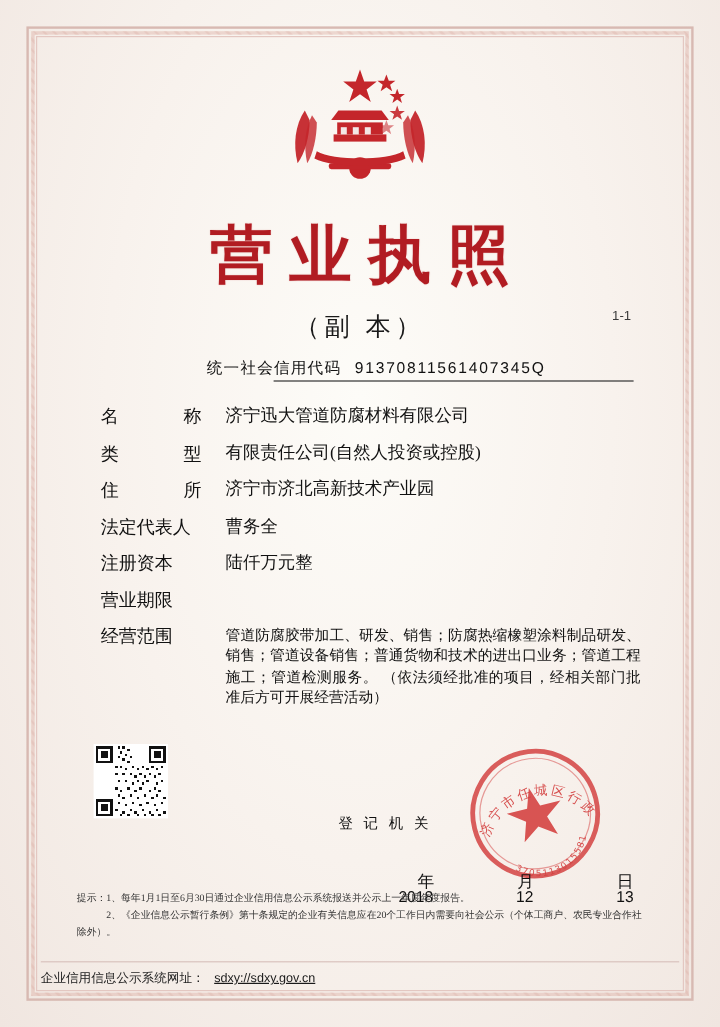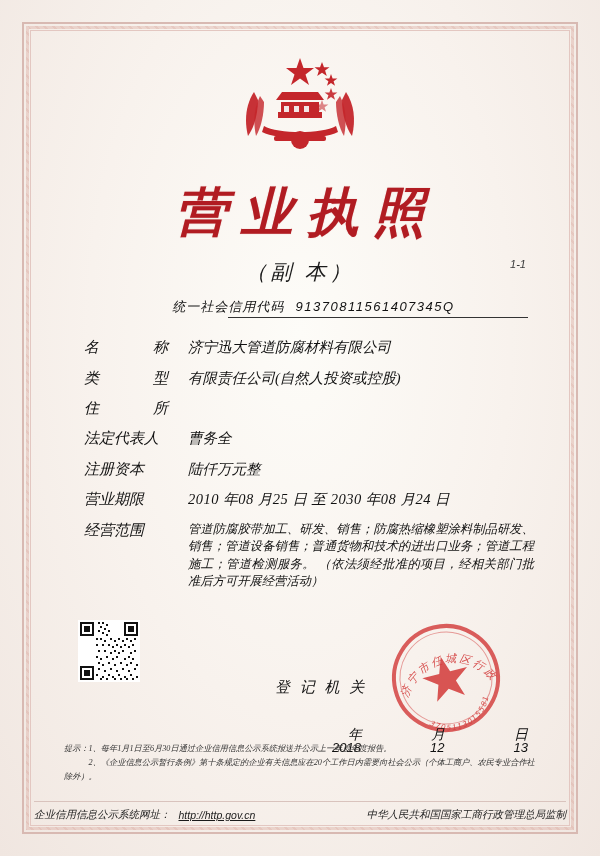--- a/index.html
+++ b/index.html
@@ -9,21 +9,20 @@
     font-family: "Liberation Serif", serif;
     background: #efe7e0;
     overflow: hidden;
   }
 
   .license {
     position: relative;
     width: 600px; height: 856px;
     background:
       radial-gradient(ellipse at 50% 38%, #fdfcf8 0%, #f7f1ec 55%, #f0e6e0 100%);
-    font-style: italic;
   }
 
   
   .frame-outer {
     position: absolute;
     left: 22px; top: 22px; right: 22px; bottom: 22px;
     border: 2px solid #d8b9b2;
   }
   .frame-inner {
     position: absolute;
@@ -147,21 +146,21 @@
     width: 62px; height: 62px;
     background: #fff;
   }
   .qr svg { display:block; }
 
   
   .registrar {
     position: absolute;
     left: 0; right: 0; top: 678px;
     text-align: center;
-    font-size: 15px;
+    font-size: 12px;
     letter-spacing: 3px;
     color: #111;
     text-indent: 3px;
     margin-left: 39px;
   }
 
   
   .seal {
     position: absolute;
     right: 88px; top: 612px;
@@ -291,36 +290,36 @@
         <span>型</span>
       </div>
       <div class="value">有限责任公司(自然人投资或控股)</div>
     </div>
 
     <div class="row">
       <div class="label spread">
         <span>住</span>
         <span>所</span>
       </div>
+      <div class="value">济宁市济北高新技术产业园</div>
     </div>
 
     <div class="row">
       <div class="label">法定代表人</div>
       <div class="value">曹务全</div>
     </div>
 
     <div class="row">
       <div class="label">注册资本</div>
       <div class="value">陆仟万元整</div>
     </div>
 
 
     <div class="row">
       <div class="label">营业期限</div>
-      <div class="value date-val">2010 年08 月25 日 至 2030 年08 月24 日</div>
     </div>
 
     <div class="row scope">
       <div class="label">经营范围</div>
       <div class="value">管道防腐胶带加工、研发、销售；防腐热缩橡塑涂料制品研发、销售；管道设备销售；普通货物和技术的进出口业务；管道工程施工；管道检测服务。 （依法须经批准的项目，经相关部门批准后方可开展经营活动）</div>
     </div>
 
   </div>
 
   <div class="qr">
@@ -452,18 +451,17 @@
   </div>
 
   <div class="notes">
     <span class="n">提示：1、每年1月1日至6月30日通过企业信用信息公示系统报送并公示上一年度年度报告。</span>
     <span class="n">　　　2、《企业信息公示暂行条例》第十条规定的企业有关信息应在20个工作日内需要向社会公示（个体工商户、农民专业合作社除外）。</span>
   </div>
 
   <div class="bottom">
     <div class="left">
       <span>企业信用信息公示系统网址：</span>
-      <span class="url">http://http.gov.cn</span>
-    </div>
-    <div>中华人民共和国国家工商行政管理总局监制</div>
+      <span class="url">sdxy://sdxy.gov.cn</span>
+    </div>
   </div>
 
 </div>
 
 </body></html>

